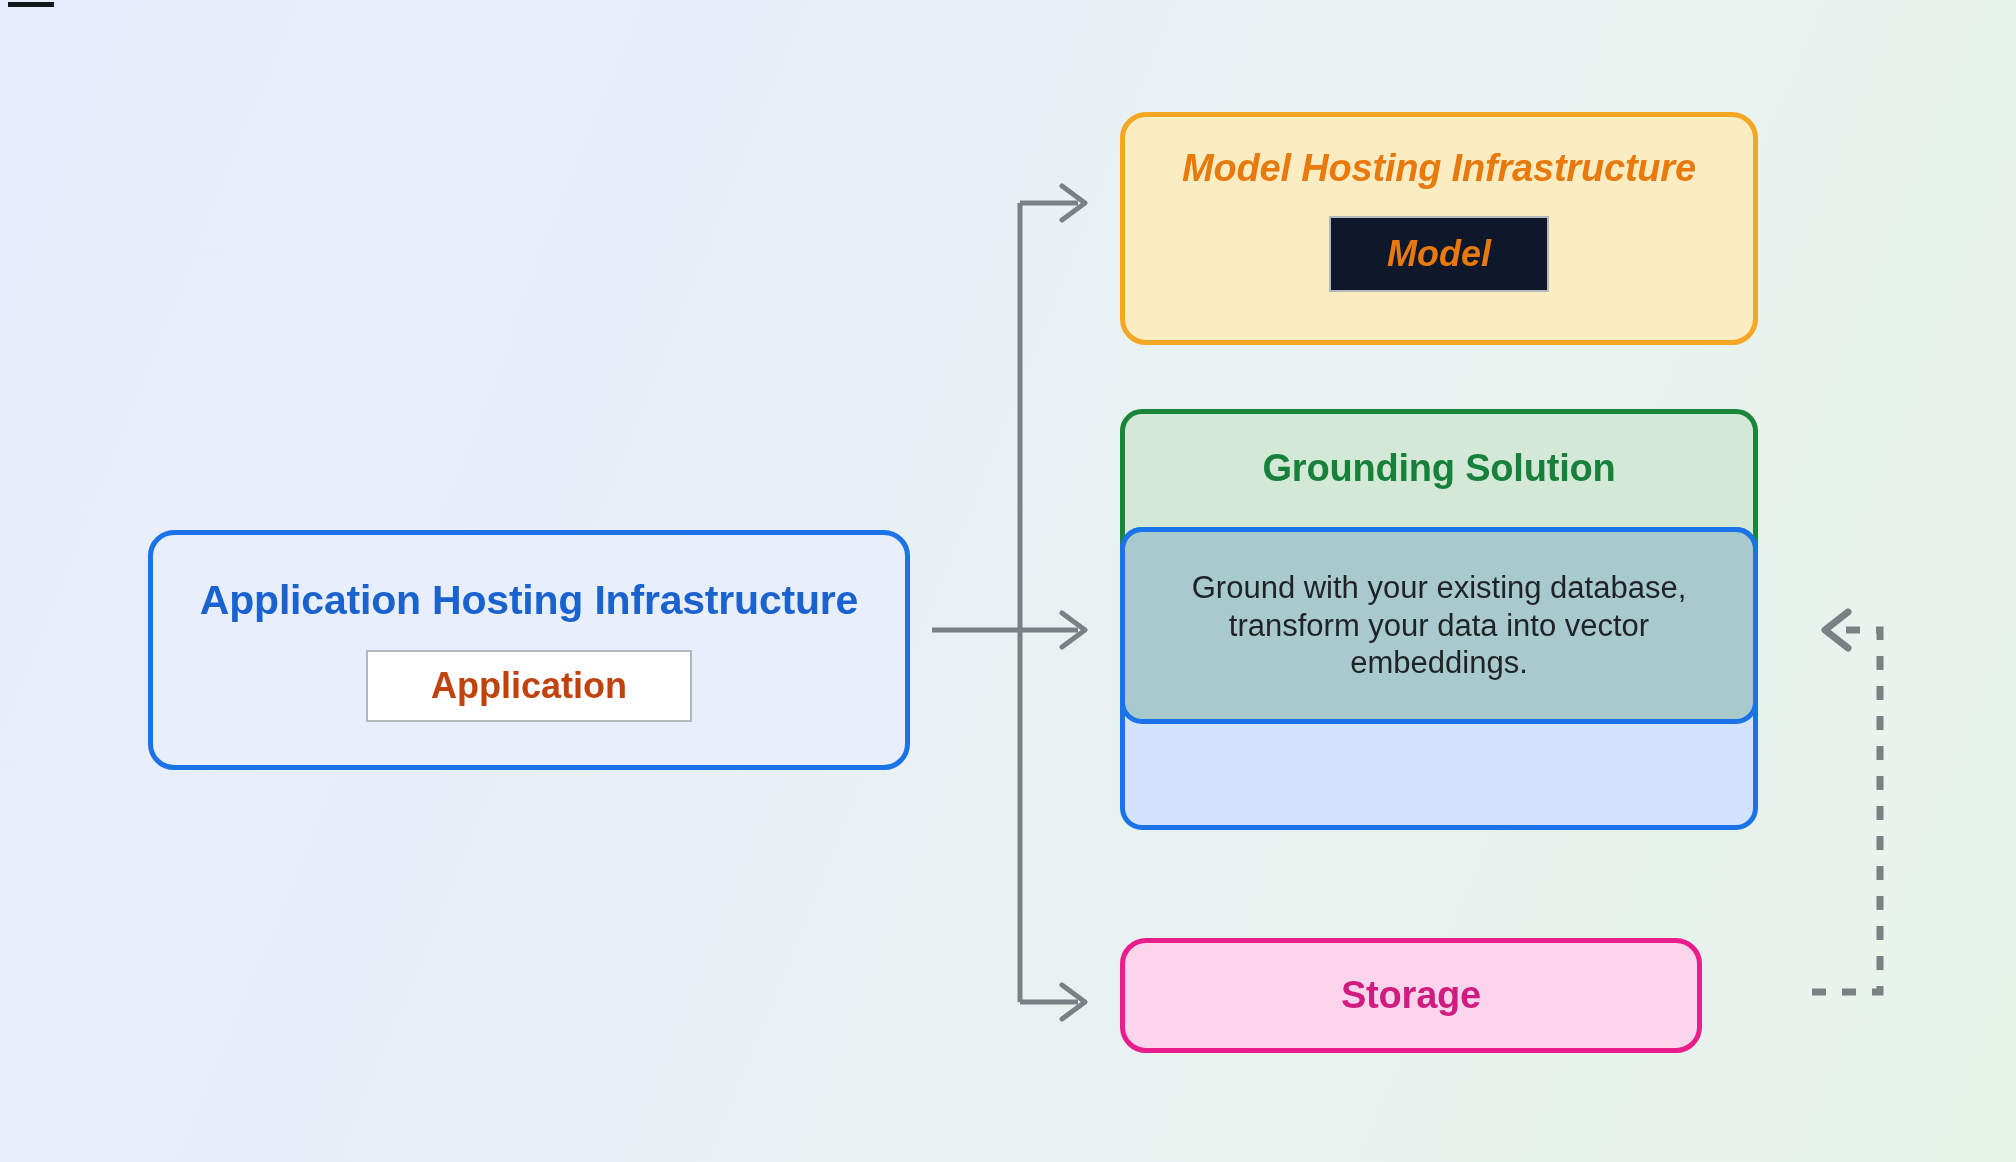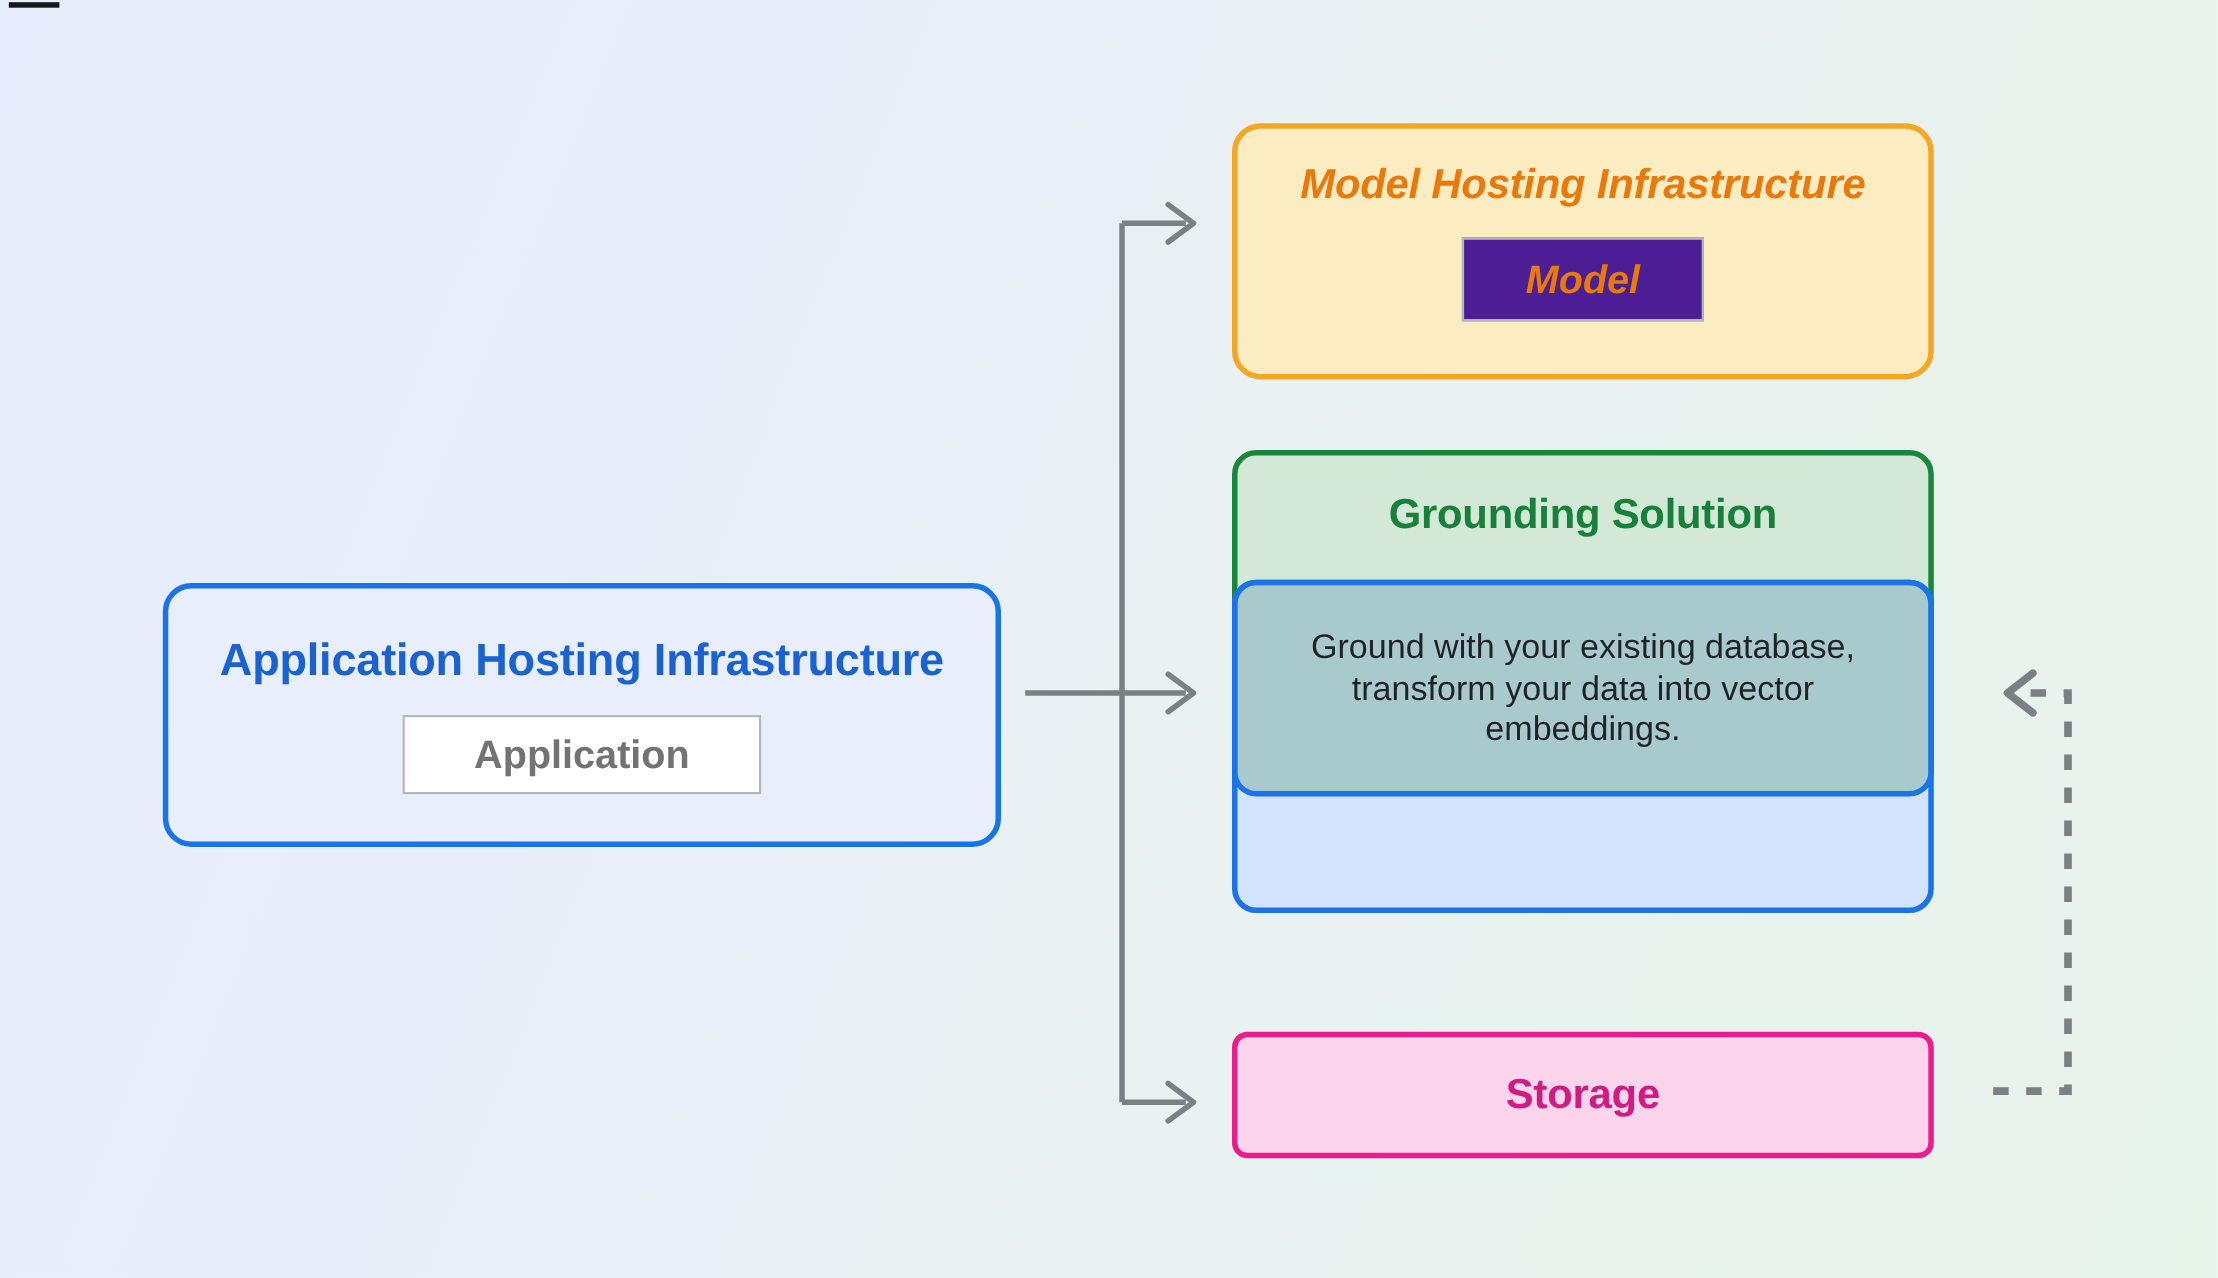--- a/index.html
+++ b/index.html
@@ -61,21 +61,21 @@
     margin-top: 26px;
     width: 322px;
     height: 68px;
     background: #ffffff;
     border: 2px solid #b3b8bd;
     display: flex;
     align-items: center;
     justify-content: center;
     font-size: 36px;
     font-weight: bold;
-    color: #737373;
+    color: #c2410c;
   }
 
   
   #model-host {
     left: 1120px;
     top: 112px;
     width: 638px;
     height: 233px;
     background: #fcecc2;
     border: 5px solid #f5a623;
@@ -87,21 +87,21 @@
     margin-top: 30px;
     font-size: 38px;
     font-weight: bold;
     color: #e8790c;
     letter-spacing: -0.2px;
   }
   #model-inner {
     margin-top: 26px;
     width: 216px;
     height: 72px;
-    background: #4c1d95;
+    background: #0f172a;
     border: 2px solid #b3b8bd;
     display: flex;
     align-items: center;
     justify-content: center;
     font-size: 36px;
     font-weight: bold;
     color: #e8790c;
   }
 
   
@@ -169,25 +169,25 @@
     font-size: 38px;
     font-weight: bold;
     color: #1a62d0;
     letter-spacing: -0.2px;
   }
 
   
   #storage {
     left: 1120px;
     top: 938px;
-    width: 638px;
+    width: 582px;
     height: 115px;
     background: #fcd5ec;
     border: 5px solid #e91e8c;
-    border-radius: 14px;
+    border-radius: 26px;
     justify-content: center;
   }
   #storage .title {
     font-size: 38px;
     font-weight: bold;
     color: #d01b81;
     letter-spacing: -0.2px;
   }
 
   

